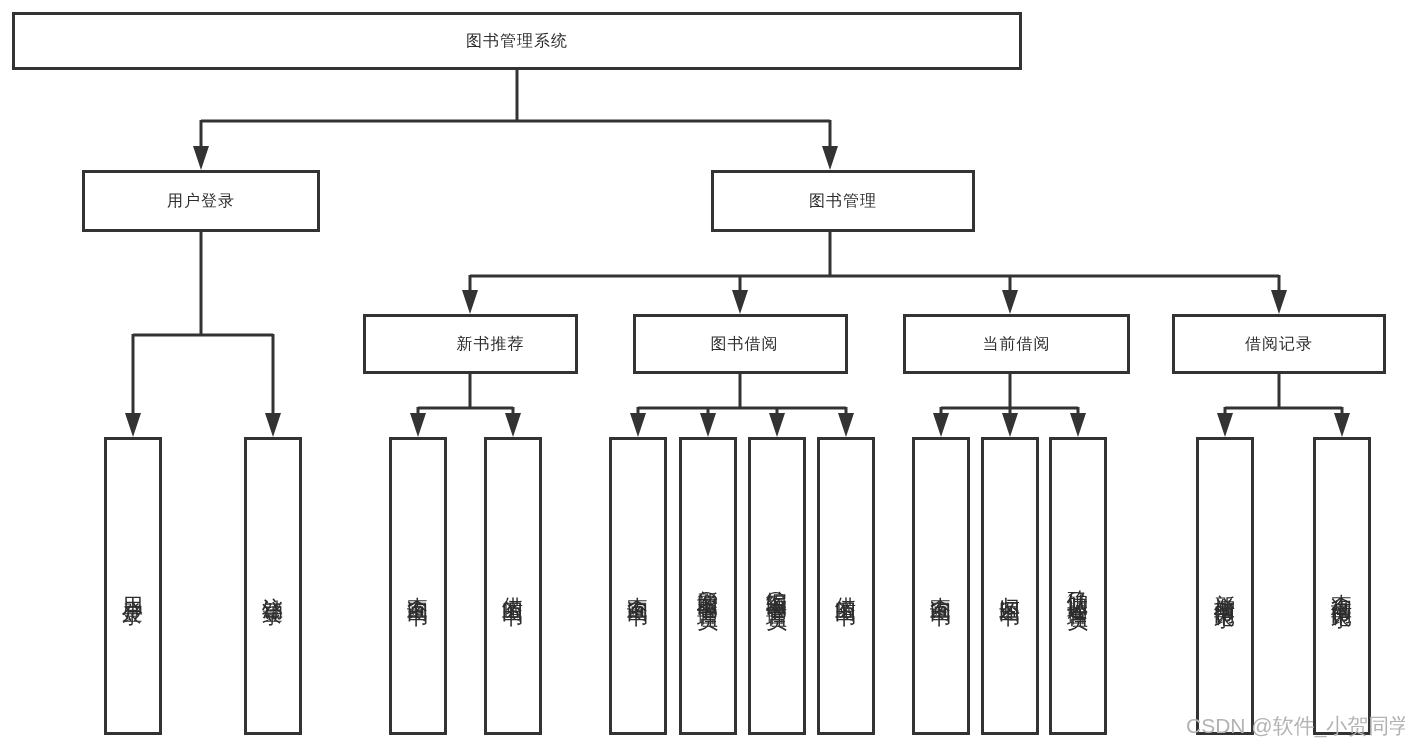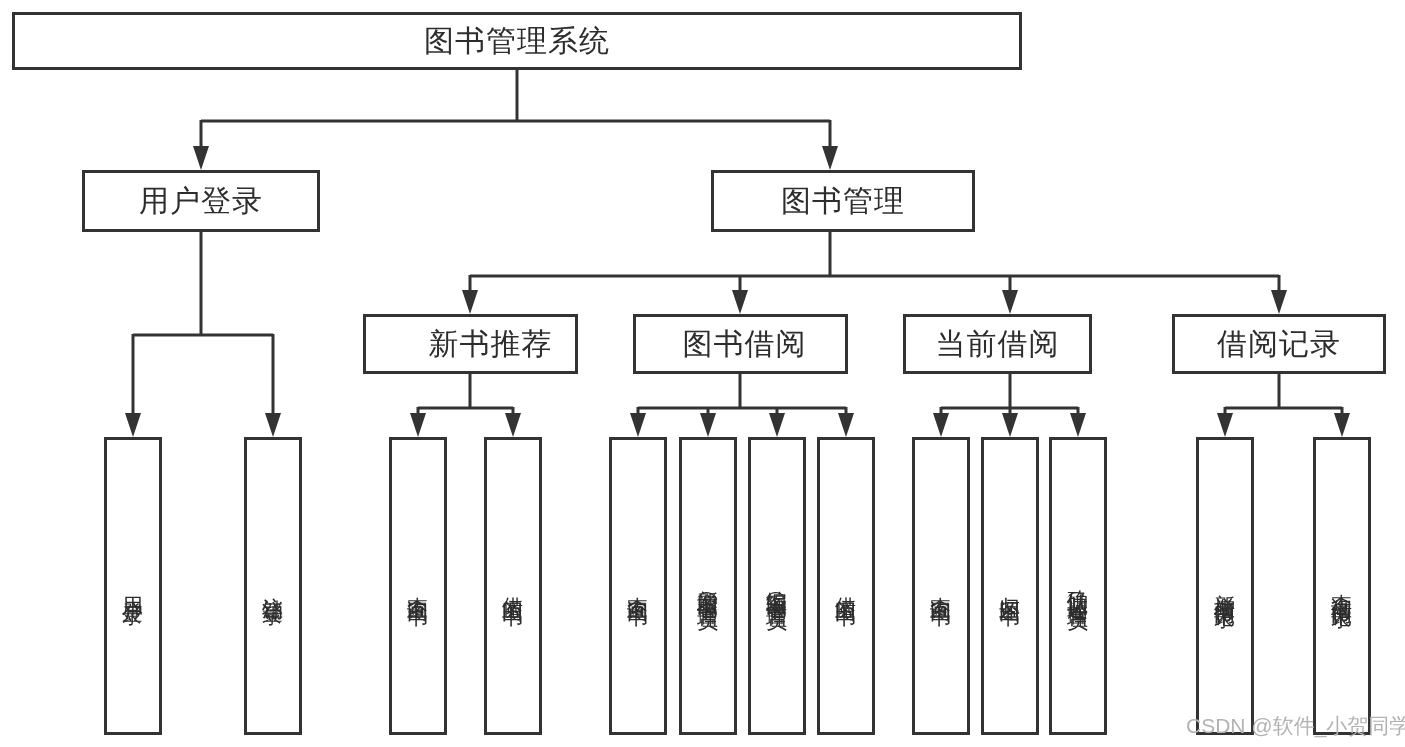--- a/index.html
+++ b/index.html
@@ -26,21 +26,21 @@
     position: absolute;
     box-sizing: border-box;
     border: 3px solid #333333;
     background: #ffffff;
     display: flex;
     align-items: center;
     justify-content: center;
     color: #2d2d2d;
   }
   .h-node {
-    font-size: 30px;
+    font-size: 16px;
     letter-spacing: 1px;
   }
   .leaf {
     width: 58px;
     height: 298px;
     top: 437px;
     font-size: 21px;
   }
   .leaf span {
     writing-mode: vertical-rl;
@@ -147,21 +147,21 @@
   <div class="node h-node" style="left:711px; top:170px; width:264px; height:62px;">
     <span>图书管理</span>
   </div>
 
   <div class="node h-node" style="left:363px; top:314px; width:215px; height:60px;padding-left:40px;">
     <span>新书推荐</span>
   </div>
   <div class="node h-node" style="left:633px; top:314px; width:215px; height:60px;padding-left:8px;">
     <span>图书借阅</span>
   </div>
-  <div class="node h-node" style="left:903px; top:314px; width:189px; height:60px;">
+  <div class="node h-node" style="left:903px; top:314px; width:227px; height:60px;">
     <span>当前借阅</span>
   </div>
   <div class="node h-node" style="left:1172px; top:314px; width:214px; height:60px;">
     <span>借阅记录</span>
   </div>
 
   <div class="node leaf" style="left:104px;">
     <span>用户登录</span>
   </div>
   <div class="node leaf" style="left:244px;">

